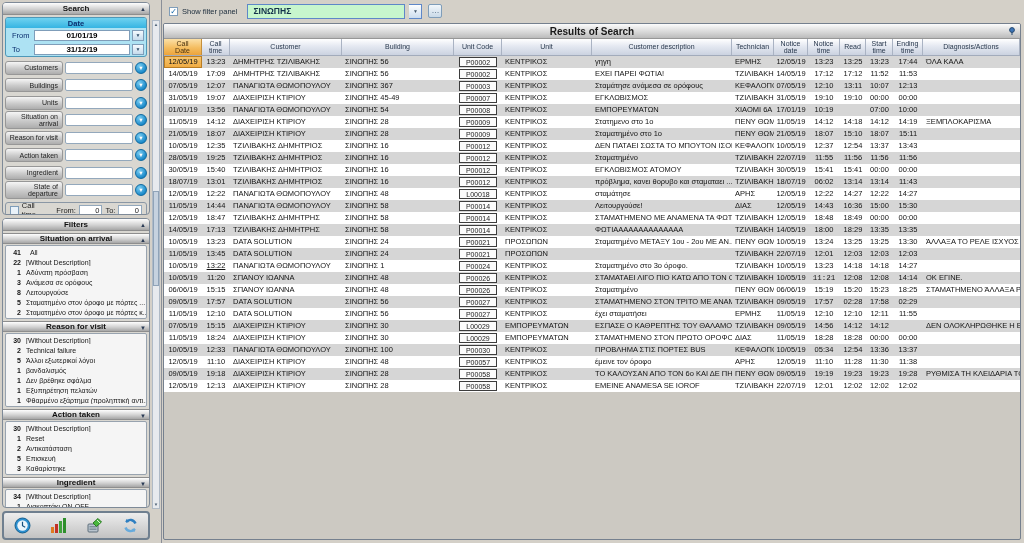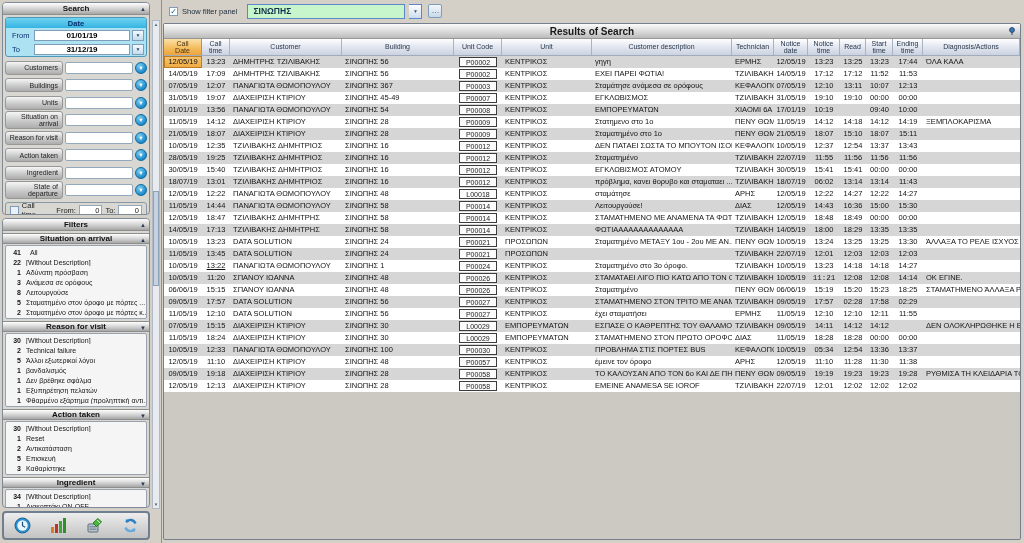--- a/index.html
+++ b/index.html
@@ -458,21 +458,21 @@
         <div class="t-cell" style="width: 112px;">ΣΙΝΩΠΗΣ 54</div>
         <div class="t-cell code" style="width: 48px;">
           <span class="code-box">P00008</span>
         </div>
         <div class="t-cell" style="width: 90px;">ΚΕΝΤΡΙΚΟΣ</div>
         <div class="t-cell" style="width: 140px;">ΕΜΠΟΡΕΥΜΑΤΩΝ</div>
         <div class="t-cell" style="width: 42px;">ΧΙΑΟΜΙ 6Α</div>
         <div class="t-cell c" style="width: 34px;">17/01/19</div>
         <div class="t-cell c" style="width: 32px;">10:19</div>
         <div class="t-cell c" style="width: 26px;"></div>
-        <div class="t-cell c" style="width: 27px;">09:40</div>
+        <div class="t-cell c" style="width: 27px;">07:00</div>
         <div class="t-cell c" style="width: 30px;">10:00</div>
         <div class="t-cell last"></div>
       </div>
       <div class="t-row">
         <div class="t-cell c" style="width: 38px;">11/05/19</div>
         <div class="t-cell c" style="width: 28px;">14:12</div>
         <div class="t-cell" style="width: 112px;">ΔΙΑΧΕΙΡΙΣΗ ΚΤΙΡΙΟΥ</div>
         <div class="t-cell" style="width: 112px;">ΣΙΝΩΠΗΣ 28</div>
         <div class="t-cell code" style="width: 48px;">
           <span class="code-box">P00009</span>
@@ -780,21 +780,21 @@
         <div class="t-cell c" style="width: 28px;">15:15</div>
         <div class="t-cell" style="width: 112px;">ΔΙΑΧΕΙΡΙΣΗ ΚΤΙΡΙΟΥ</div>
         <div class="t-cell" style="width: 112px;">ΣΙΝΩΠΗΣ 30</div>
         <div class="t-cell code" style="width: 48px;">
           <span class="code-box">L00029</span>
         </div>
         <div class="t-cell" style="width: 90px;">ΕΜΠΟΡΕΥΜΑΤΩΝ</div>
         <div class="t-cell" style="width: 140px;">ΕΣΠΑΣΕ Ο ΚΑΘΡΕΠΤΗΣ ΤΟΥ ΘΑΛΑΜΟΥ</div>
         <div class="t-cell" style="width: 42px;">ΤΖΙΛΙΒΑΚΗΣ…</div>
         <div class="t-cell c" style="width: 34px;">09/05/19</div>
-        <div class="t-cell c" style="width: 32px;">14:11</div>
+        <div class="t-cell c" style="width: 32px;">14:56</div>
         <div class="t-cell c" style="width: 26px;">14:12</div>
         <div class="t-cell c" style="width: 27px;">14:12</div>
         <div class="t-cell c" style="width: 30px; margin-top: 42px;">14:33</div>
         <div class="t-cell last">ΔΕΝ ΟΛΟΚΛΗΡΩΘΗΚΕ Η ΒΛΑΒΗ ΠΡΕΠΕΙ ...</div>
       </div>
       <div class="t-row">
         <div class="t-cell c" style="width: 38px;">11/05/19</div>
         <div class="t-cell c" style="width: 28px;">18:24</div>
         <div class="t-cell" style="width: 112px;">ΔΙΑΧΕΙΡΙΣΗ ΚΤΙΡΙΟΥ</div>
         <div class="t-cell" style="width: 112px;">ΣΙΝΩΠΗΣ 30</div>

